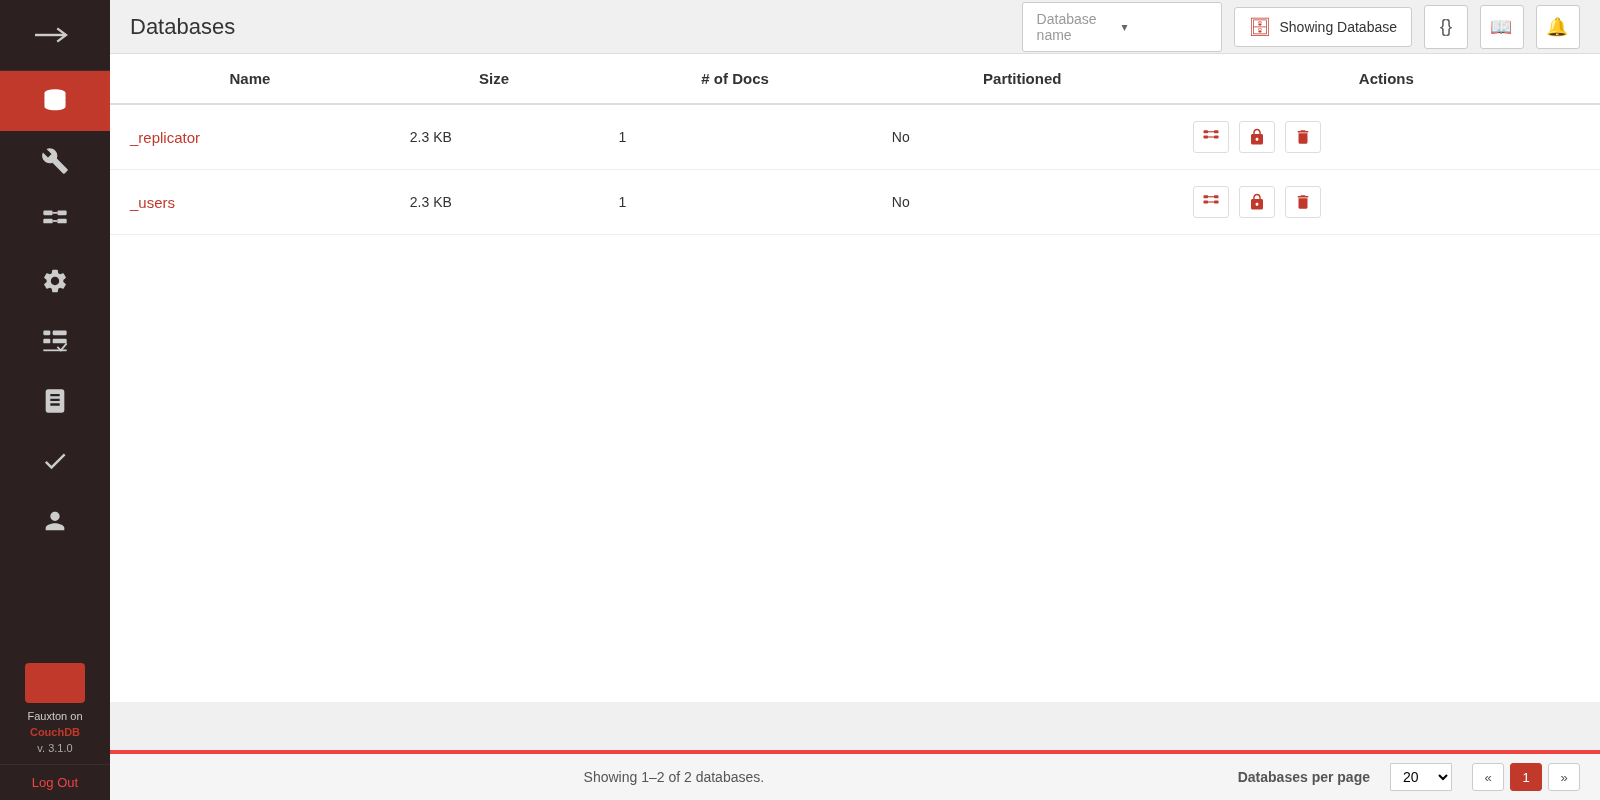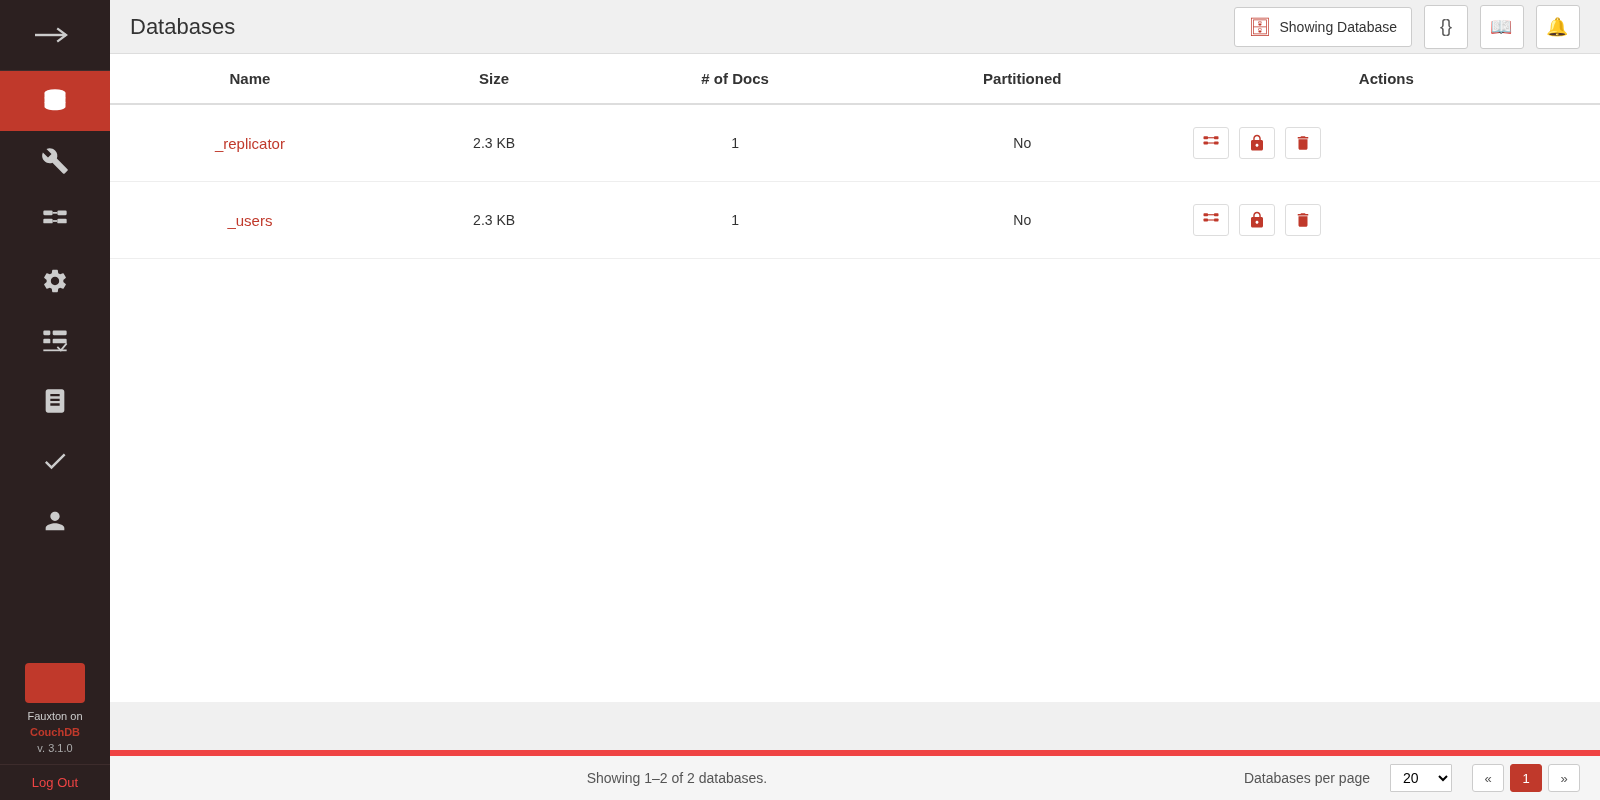--- a/index.html
+++ b/index.html
@@ -184,25 +184,24 @@
     th {
       padding: 16px 20px;
       text-align: center;
       font-size: 15px;
       font-weight: bold;
       color: #333;
       background: white;
     }
 
     td {
-      padding: 22px 20px;
+      padding: 16px 20px;
       font-size: 14px;
       color: #333;
       border-bottom: 1px solid #eee;
-      text-align: center;
     }
 
     td a {
       color: #c0392b;
       text-decoration: none;
       font-size: 15px;
     }
 
     .actions-cell {
       display: flex;
@@ -221,35 +220,35 @@
       align-items: center;
       justify-content: center;
       color: #c0392b;
       font-size: 16px;
     }
 
     
     #footer {
       height: 50px;
       background: #f5f5f5;
-      border-top: 6px solid #ef4444;
+      border-top: 4px solid #ef4444;
       display: flex;
       align-items: center;
       justify-content: flex-end;
       padding: 0 20px;
       gap: 20px;
       flex-shrink: 0;
       font-size: 14px;
       color: #555;
       margin-top: 48px;
     }
 
     .footer-showing { flex: 1; text-align: center; }
 
-    .per-page-label { color: #555; }
+    .per-page-label { color: #555; font-weight: bold; }
 
     .per-page-select {
       border: 1px solid #ccc;
       background: white;
       padding: 4px 8px;
       border-radius: 1px;
       font-size: 14px;
       cursor: pointer;
     }
 
@@ -358,20 +357,24 @@
     </div>
     <div class="fauxton-version">v. 3.1.0</div>
   </div>
   <div class="logout-btn">Log Out</div>
 </div>
 
 <div id="main">
   <div id="header">
     <h1 class="page-title">Databases</h1>
     <div class="header-controls">
+      <div class="db-name-dropdown">
+        <span>Database name</span>
+        <span class="chevron">▾</span>
+      </div>
       <button class="create-db-btn">
         <span style="color:#c0392b;font-size:18px;">🗄</span>
         <span>Showing Database</span>
       </button>
       <button class="header-icon-btn">
         <span>{}</span>
       </button>
       <button class="header-icon-btn">
         <span>📖</span>
       </button>

